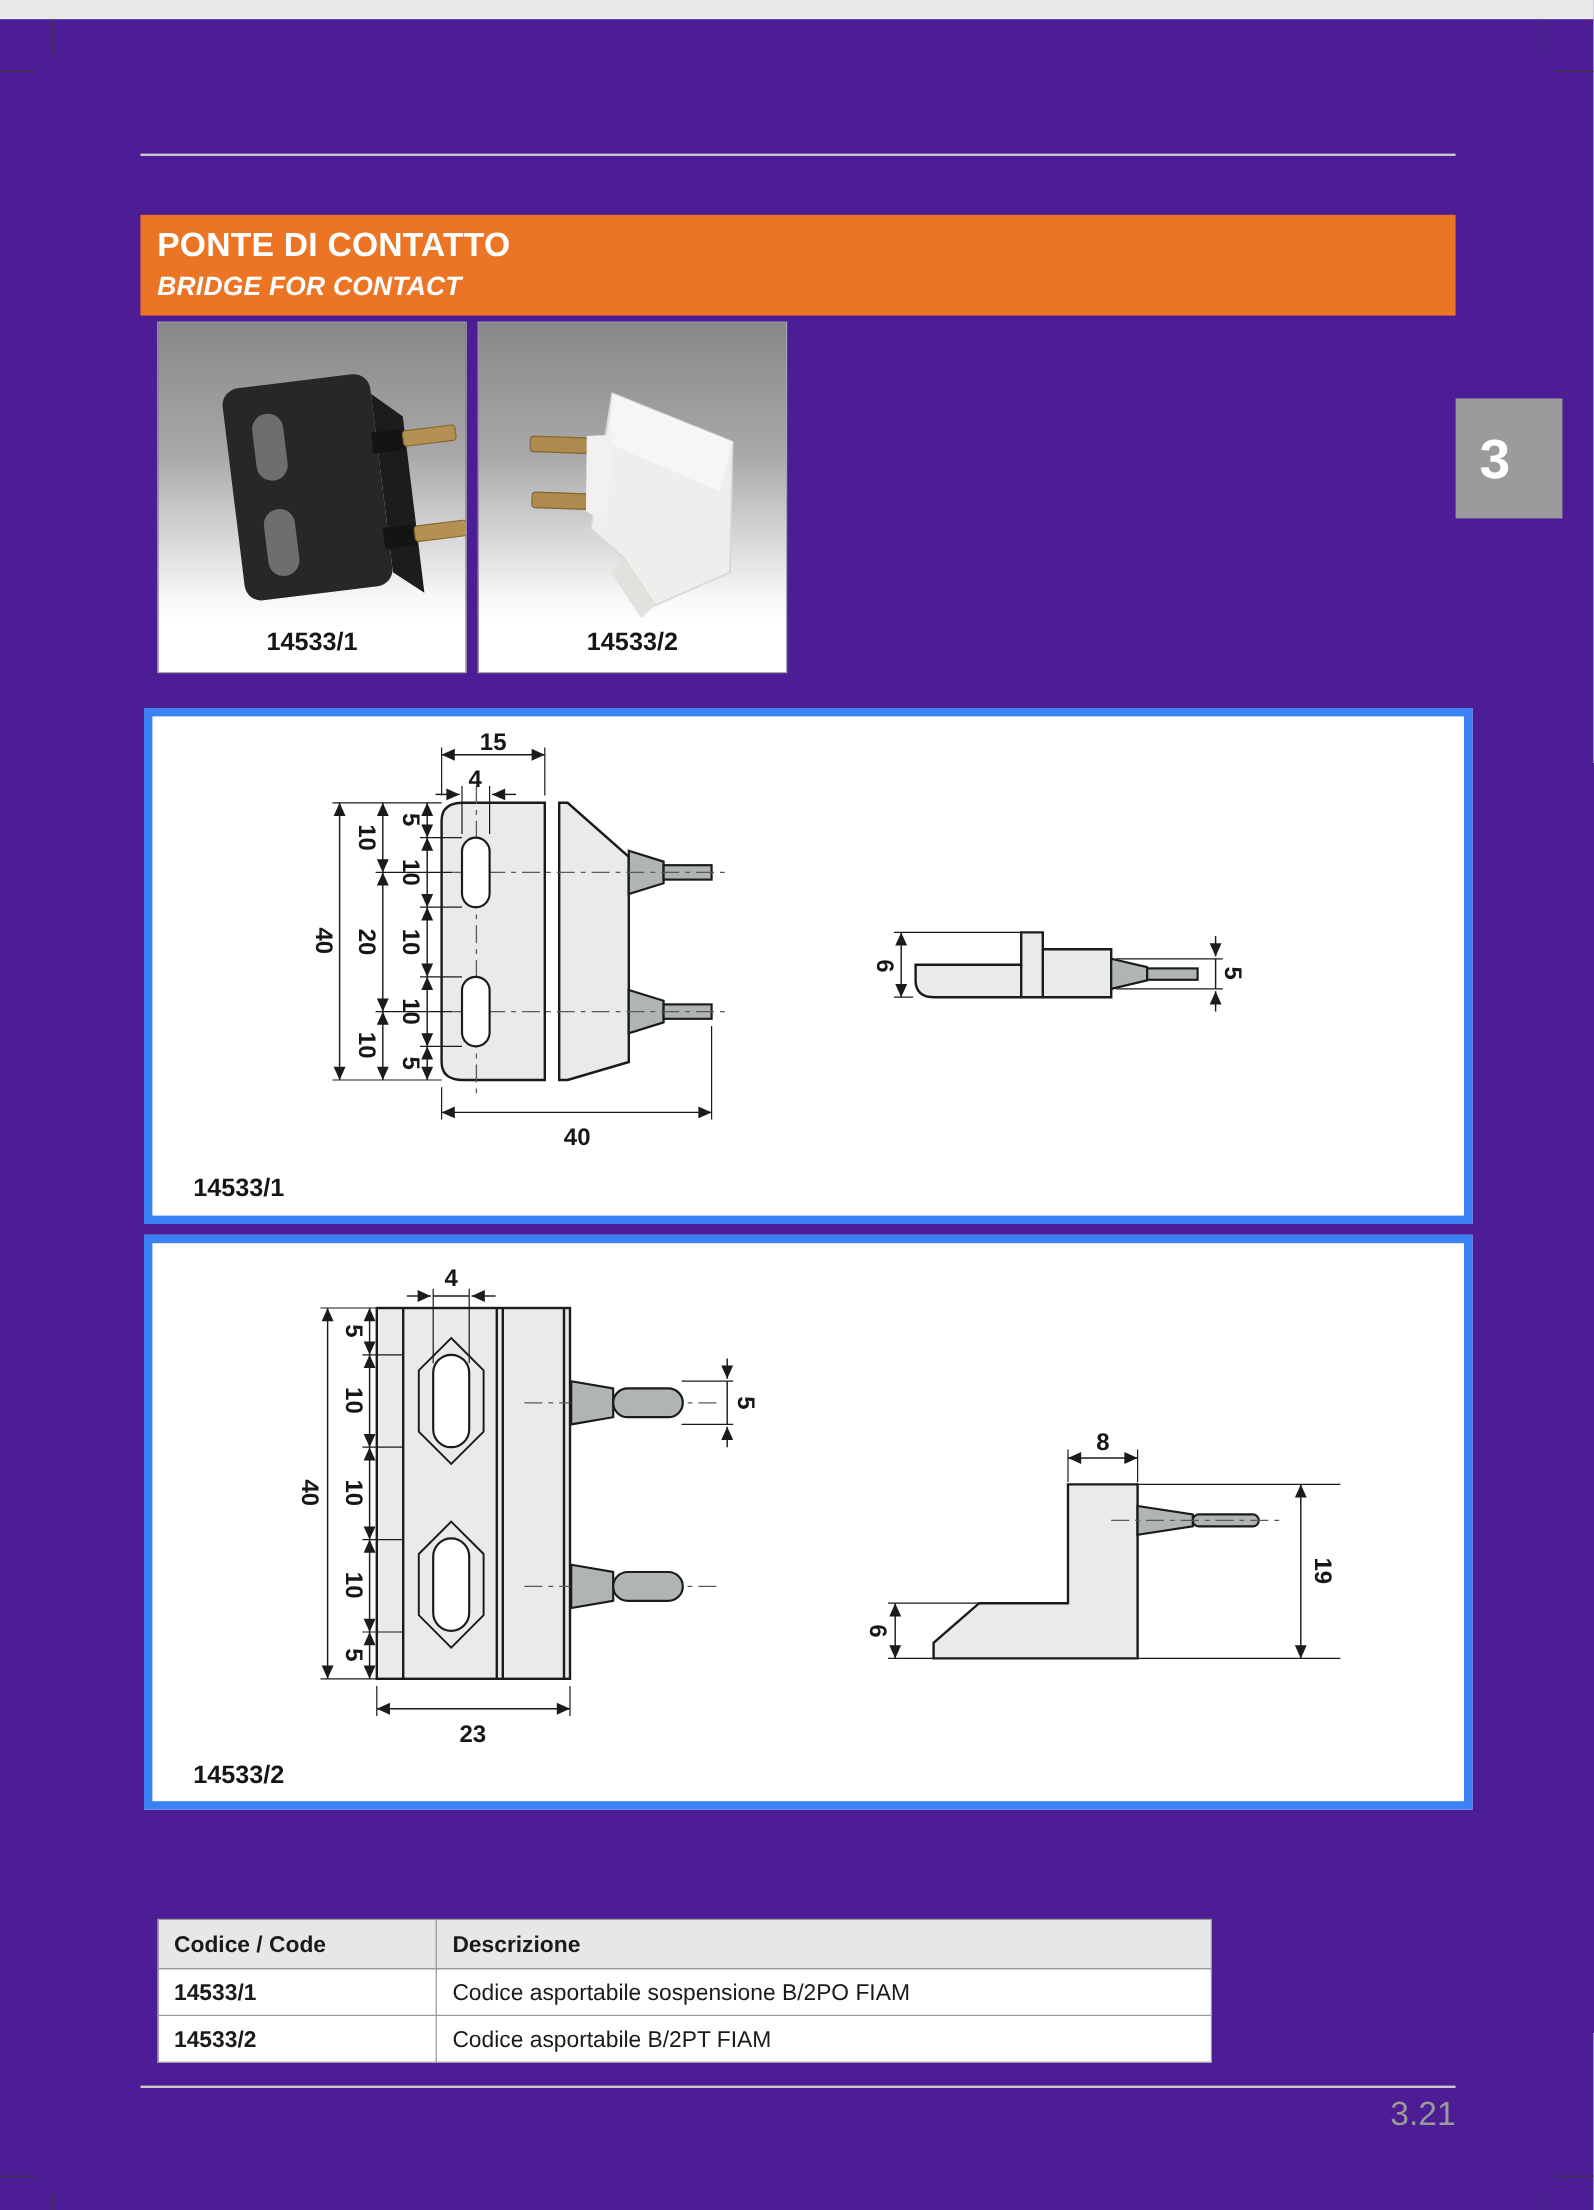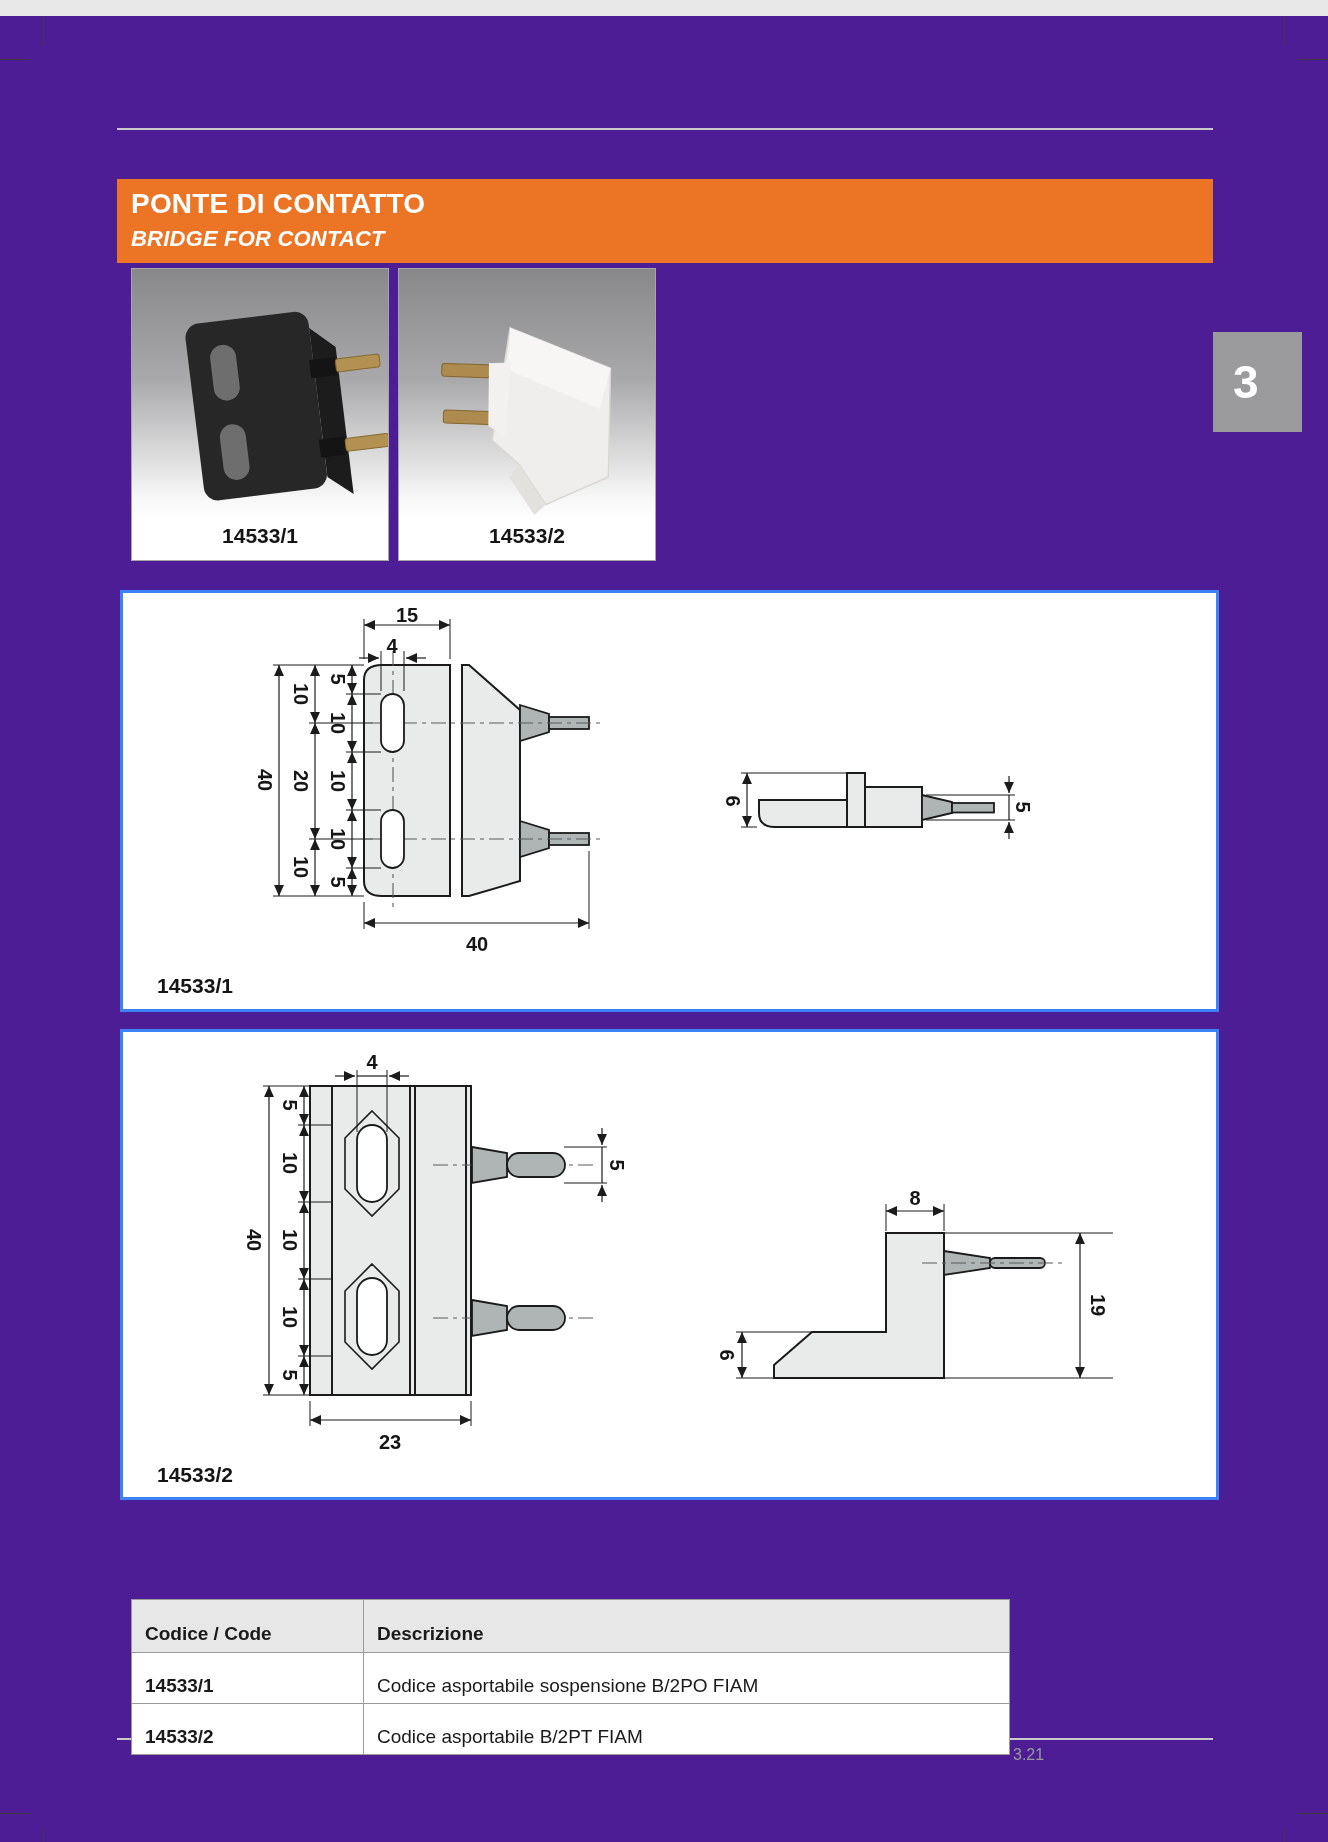--- a/index.html
+++ b/index.html
@@ -10,29 +10,29 @@
   .orange-bar{position:absolute;left:117px;top:163px;width:1096px;height:84px;
         background:#EB7524;color:#ffffff;padding:7px 0 0 14px;box-sizing:border-box;}
   .orange-bar .t1{font-size:28px;font-weight:bold;line-height:35px;letter-spacing:.2px;}
   .orange-bar .t2{font-size:22px;font-weight:bold;font-style:italic;line-height:35px;letter-spacing:.2px;}
   .tab3{position:absolute;left:1213px;top:316px;width:89px;height:100px;background:#9B9B9D;
         color:#fff;font-size:46px;font-weight:bold;line-height:100px;padding-left:20px;box-sizing:border-box;}
   .photo-box{position:absolute;top:252px;width:258px;height:293px;border:1px solid #a6a6a6;box-sizing:border-box;
         background:linear-gradient(to bottom,#88888a 0%,#a9a9ab 38%,#d8d8d9 62%,#f6f6f6 78%,#ffffff 86%);}
   .photo-box .code{position:absolute;left:0;right:0;bottom:12px;text-align:center;
         font-size:21px;font-weight:bold;color:#151515;}
-  .draw-box{position:absolute;left:120px;width:1093px;border:3px solid #3b82f6;box-sizing:content-box;background:#fff;}
+  .draw-box{position:absolute;left:120px;width:1093px;border:7px solid #3b82f6;box-sizing:content-box;background:#fff;}
   .cat-table{position:absolute;left:131px;top:1583px;width:879px;border-collapse:collapse;
         font-size:19px;color:#1a1a1a;}
-  .cat-table td{border:1px solid #9a9a9a;padding:16px 0 0 13px;vertical-align:middle;}
+  .cat-table td{border:1px solid #9a9a9a;padding:4px 0 0 13px;vertical-align:middle;}
   .cat-table .hrow td{background:#E7E7E7;font-weight:bold;height:36px;}
   .cat-table .drow td{background:#fff;height:34px;}
   .cat-table .c-code{width:218px;font-weight:bold;}
-  .footer-num{position:absolute;left:1013px;top:1730px;width:200px;text-align:left;
-        font-size:16px;color:#9a9a9a;}
+  .footer-num{position:absolute;left:1013px;top:1730px;width:200px;text-align:right;
+        font-size:28px;color:#9a9a9a;}
   
   .outl{fill:#E9EBEB;stroke:#1b1b1b;stroke-width:2;stroke-linejoin:miter;}
   .inl{stroke:#1b1b1b;stroke-width:2;fill:none;}
   .hole{fill:#ffffff;stroke:#1b1b1b;stroke-width:1.8;}
   .hex{fill:none;stroke:#1b1b1b;stroke-width:1.6;}
   .pinf{fill:#AFB4B5;stroke:#1b1b1b;stroke-width:1.8;}
   .dim{stroke:#1b1b1b;stroke-width:1.2;fill:none;}
   .ext{stroke:#1b1b1b;stroke-width:1;fill:none;}
   .cl{stroke:#5a5a5a;stroke-width:1.1;stroke-dasharray:15 5 4 5;fill:none;}
   .dtx{font-family:"Liberation Sans",sans-serif;font-weight:bold;font-size:20px;fill:#161616;}

